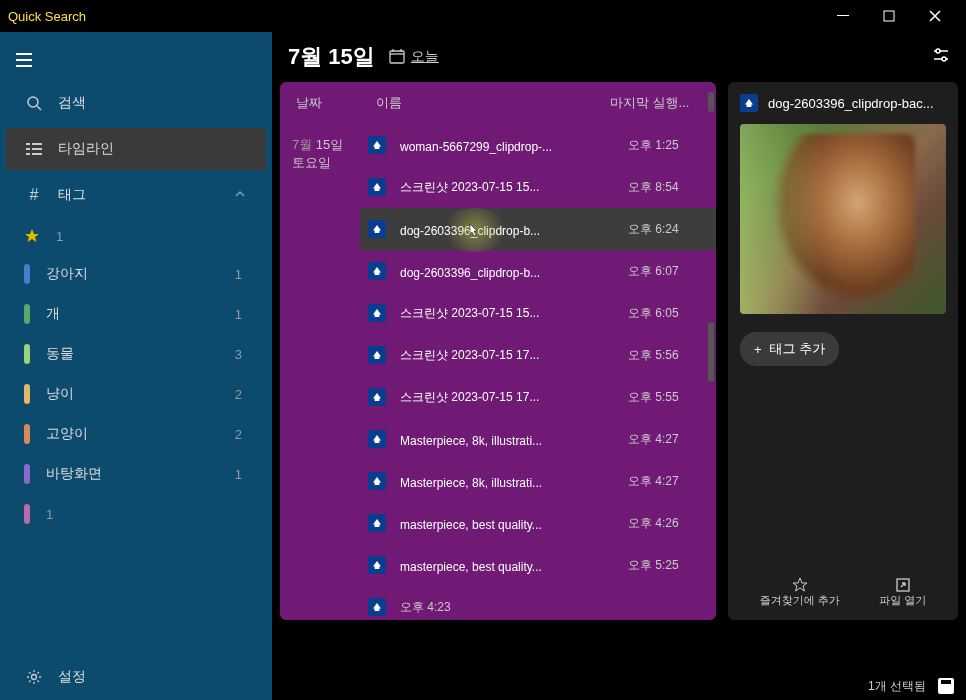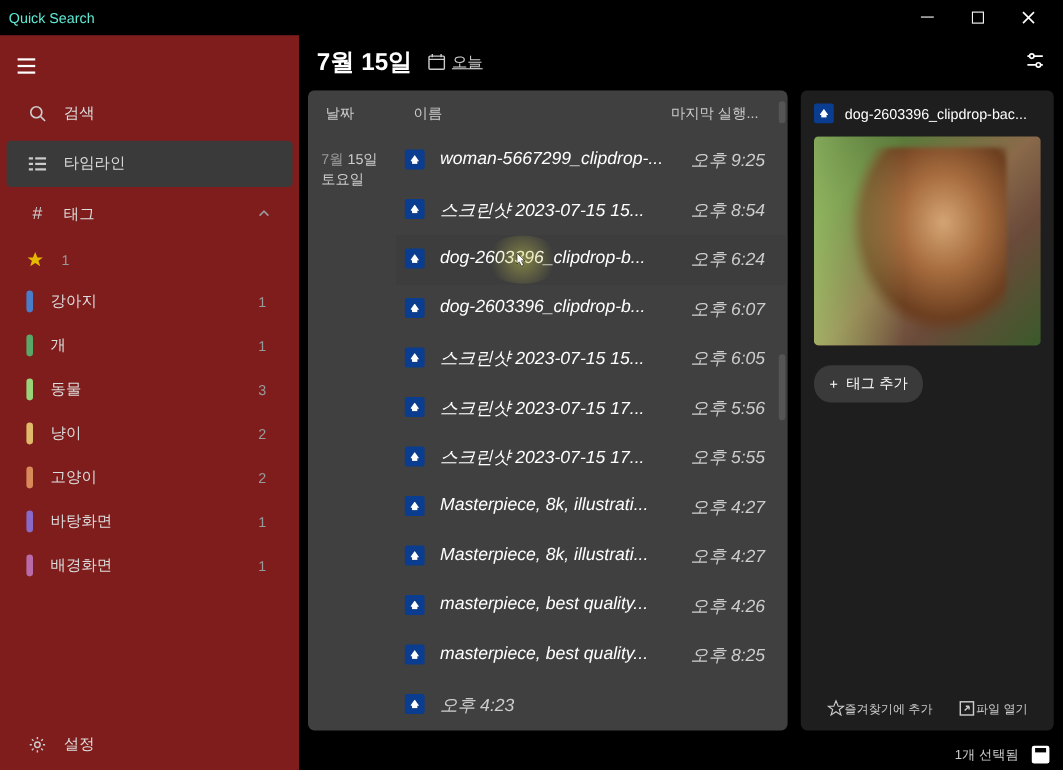--- a/index.html
+++ b/index.html
@@ -1,25 +1,25 @@
 <!DOCTYPE html>
 <html><head>
 <meta charset="utf-8">
 <style>
 * { margin: 0; padding: 0; box-sizing: border-box; font-family: "Segoe UI", "Malgun Gothic", sans-serif; }
 body { background: #000; color: #fff; width: 966px; height: 700px; overflow: hidden; }
 
 .titlebar { height: 32px; display: flex; align-items: center; padding: 0 8px; background: #000; }
-.titlebar-title { font-size: 13px; color: #5eead4; }
+.titlebar-title { font-size: 13px; color: #fde047; }
 .titlebar-spacer { flex: 1; }
 .titlebar-btn { width: 46px; height: 32px; display: flex; align-items: center; justify-content: center; color: #fff; font-size: 14px; }
 
 .main { display: flex; height: calc(700px - 32px); }
 
-.sidebar { width: 272px; background: #7f1d1d; display: flex; flex-direction: column; padding-top: 8px; }
+.sidebar { width: 272px; background: #0c4a6e; display: flex; flex-direction: column; padding-top: 8px; }
 .menu-btn { width: 40px; height: 40px; display: flex; align-items: center; justify-content: center; margin-left: 4px; color: #fff; }
 .hamburger { display: flex; flex-direction: column; gap: 4px; }
 .hamburger span { width: 16px; height: 2px; background: #fff; display: block; }
 
 .sidebar-search { display: flex; align-items: center; padding: 14px 20px; gap: 16px; }
 .search-ico { width: 16px; height: 16px; }
 
 .sidebar-item { display: flex; align-items: center; padding: 12px 20px; gap: 16px; color: #ddd; font-size: 14px; margin: 2px 6px; border-radius: 4px; }
 .sidebar-item.active { background: #3a3a3a; }
 .sidebar-item .ico { width: 16px; height: 16px; flex-shrink: 0; display: flex; align-items: center; justify-content: center; }
@@ -38,57 +38,57 @@
 
 .content-header { display: flex; align-items: center; padding: 10px 16px; gap: 14px; }
 .content-date { font-size: 22px; font-weight: 700; }
 .today-btn { display: flex; align-items: center; gap: 6px; color: #ccc; font-size: 14px; text-decoration: underline; }
 .cal-ico { width: 16px; height: 16px; }
 .header-spacer { flex: 1; }
 .filter-ico { width: 18px; height: 18px; color: #fff; }
 
 .content-body { flex: 1; display: flex; gap: 12px; padding: 0 8px 8px 8px; overflow: hidden; }
 
-.list-panel { flex: 1; background: #404040; border-radius: 6px; display: flex; flex-direction: column; overflow: hidden; position: relative; }
+.list-panel { flex: 1; background: #701a75; border-radius: 6px; display: flex; flex-direction: column; overflow: hidden; position: relative; }
 .list-header { display: flex; padding: 12px 16px; font-size: 13px; color: #ccc; }
 .col-date { width: 80px; }
 .col-name { flex: 1; }
 .col-time { width: 90px; }
 .list-scrollbar-thumb-top { position: absolute; right: 2px; top: 10px; width: 6px; height: 20px; background: #555; border-radius: 3px; }
 .list-scrollbar-thumb-mid { position: absolute; right: 2px; top: 240px; width: 6px; height: 60px; background: #555; border-radius: 3px; }
 
 .list-body { flex: 1; display: flex; overflow: hidden; }
 .date-col { width: 80px; padding: 12px 8px 0 12px; font-size: 13px; color: #ccc; }
 .date-col .day { font-weight: 400; }
 .rows-col { flex: 1; overflow: hidden; }
 
-.file-row { display: flex; align-items: flex-start; padding: 12px 8px; gap: 14px; font-size: 16px; position: relative; font-style: italic; }
+.file-row { display: flex; align-items: flex-end; padding: 12px 8px; gap: 14px; font-size: 12px; position: relative; }
 .file-row.selected { background: #3d3d3d; }
 .file-ico { width: 18px; height: 18px; background: #0a3d8f; border-radius: 2px; display: flex; align-items: center; justify-content: center; flex-shrink: 0; }
 .file-ico::after { content: ""; width: 8px; height: 8px; background: #fff; clip-path: polygon(50% 0, 100% 70%, 80% 70%, 80% 100%, 20% 100%, 20% 70%, 0 70%); }
 .file-name { flex: 1; white-space: nowrap; overflow: hidden; text-overflow: ellipsis; }
 .file-time { width: 80px; color: #ccc; }
 
 .cursor-highlight { position: absolute; left: 80px; top: 0; width: 70px; height: 44px; border-radius: 50%; background: radial-gradient(circle, rgba(200,200,80,0.5) 0%, rgba(200,200,80,0) 70%); pointer-events: none; }
 .cursor-ptr { position: absolute; left: 105px; top: 14px; width: 16px; height: 20px; pointer-events: none; }
 
 .preview-panel { width: 230px; background: #1e1e1e; border-radius: 6px; display: flex; flex-direction: column; padding: 12px; }
 .preview-header { display: flex; align-items: center; gap: 10px; margin-bottom: 12px; }
 .preview-title { font-size: 13px; white-space: nowrap; overflow: hidden; text-overflow: ellipsis; }
 .preview-img { width: 100%; height: 190px; border-radius: 4px; background: linear-gradient(135deg, #3a5a2a 0%, #5a7a3a 20%, #8a6a4a 50%, #6a4a3a 70%, #3a5a2a 100%); position: relative; overflow: hidden; }
 .preview-img::before { content: ""; position: absolute; left: 15%; top: 5%; width: 70%; height: 90%; background: radial-gradient(ellipse at 60% 40%, #d4a574 0%, #a86d3f 30%, #6b3e1f 60%, transparent 70%); filter: blur(2px); }
 .preview-img::after { content: ""; position: absolute; left: 0; top: 0; width: 40%; height: 100%; background: linear-gradient(90deg, rgba(180,220,120,0.6) 0%, transparent 100%); }
 
 .add-tag-btn { margin-top: 18px; align-self: flex-start; background: #3a3a3a; padding: 8px 14px; border-radius: 16px; display: flex; align-items: center; gap: 8px; font-size: 13px; }
 
 .preview-footer { margin-top: auto; display: flex; justify-content: space-around; padding-top: 12px; }
-.pf-btn { display: flex; flex-direction: row; align-items: center; gap: 0; font-size: 11px; color: #ccc; }
+.pf-btn { display: flex; flex-direction: column; align-items: center; gap: 0; font-size: 11px; color: #ccc; }
 .pf-btn .ico { width: 16px; height: 16px; }
 
-.statusbar { height: 28px; display: flex; align-items: center; justify-content: flex-end; padding: 0 12px; gap: 12px; font-size: 12px; color: #ccc; }
+.statusbar { height: 28px; display: flex; align-items: center; justify-content: flex-end; padding: 0 12px; gap: 12px; font-size: 12px; color: #ccc; margin-top: 44px; }
 .save-ico { width: 16px; height: 16px; background: #fff; border-radius: 2px; position: relative; }
 .save-ico::after { content: ""; position: absolute; top: 2px; left: 3px; width: 10px; height: 4px; background: #000; }
 
 svg { fill: currentColor; }
 </style>
 </head>
 <body>
 
 <div class="titlebar">
   <span class="titlebar-title">Quick Search</span>
@@ -186,21 +186,20 @@
           <span class="label">고양이</span>
           <span class="count">2</span>
         </div>
         <div class="tag-row">
           <span class="dot" style="background:#8a6ac9"></span>
           <span class="label">바탕화면</span>
           <span class="count">1</span>
         </div>
         <div class="tag-row">
           <span class="dot" style="background:#b96aa8"></span>
-          <span class="label">배경화면</span>
           <span class="count">1</span>
         </div>
       </div>
 
     <div class="sidebar-footer">
       <div class="sidebar-item">
         <span class="ico">
             <svg width="16" height="16" viewBox="0 0 16 16">
               <circle cx="8" cy="8" r="2.5" fill="none" stroke="#ccc" stroke-width="1.3"></circle>
               <path d="M8 1v2M8 13v2M1 8h2M13 8h2M3 3l1.5 1.5M11.5 11.5L13 13M13 3l-1.5 1.5M4.5 11.5L3 13" stroke="#ccc" stroke-width="1.3"></path>
@@ -243,21 +242,21 @@
         <div class="list-scrollbar-thumb-mid"></div>
         <div class="list-body">
           <div class="date-col">
             <div><span style="color:#999">7월 </span><span class="day">15일</span></div>
             <div>토요일</div>
           </div>
           <div class="rows-col" id="files-container">
               <div class="file-row">
                 <span class="file-ico"></span>
                 <span class="file-name">woman-5667299_clipdrop-...</span>
-                <span class="file-time">오후 9:25</span>
+                <span class="file-time">오후 1:25</span>
               </div>
               <div class="file-row">
                 <span class="file-ico"></span>
                 <span class="file-name">스크린샷 2023-07-15 15...</span>
                 <span class="file-time">오후 8:54</span>
               </div>
               <div class="file-row selected">
                 <span class="file-ico"></span>
                 <span class="file-name">dog-2603396_clipdrop-b...</span>
                 <span class="file-time">오후 6:24</span>
@@ -297,21 +296,21 @@
                 <span class="file-time">오후 4:27</span>
               </div>
               <div class="file-row">
                 <span class="file-ico"></span>
                 <span class="file-name">masterpiece, best quality...</span>
                 <span class="file-time">오후 4:26</span>
               </div>
               <div class="file-row">
                 <span class="file-ico"></span>
                 <span class="file-name">masterpiece, best quality...</span>
-                <span class="file-time">오후 8:25</span>
+                <span class="file-time">오후 5:25</span>
               </div>
               <div class="file-row">
                 <span class="file-ico"></span>
                 <span class="file-time">오후 4:23</span>
               </div>
             </div>
         </div>
       </div>
 
       <div class="preview-panel">

